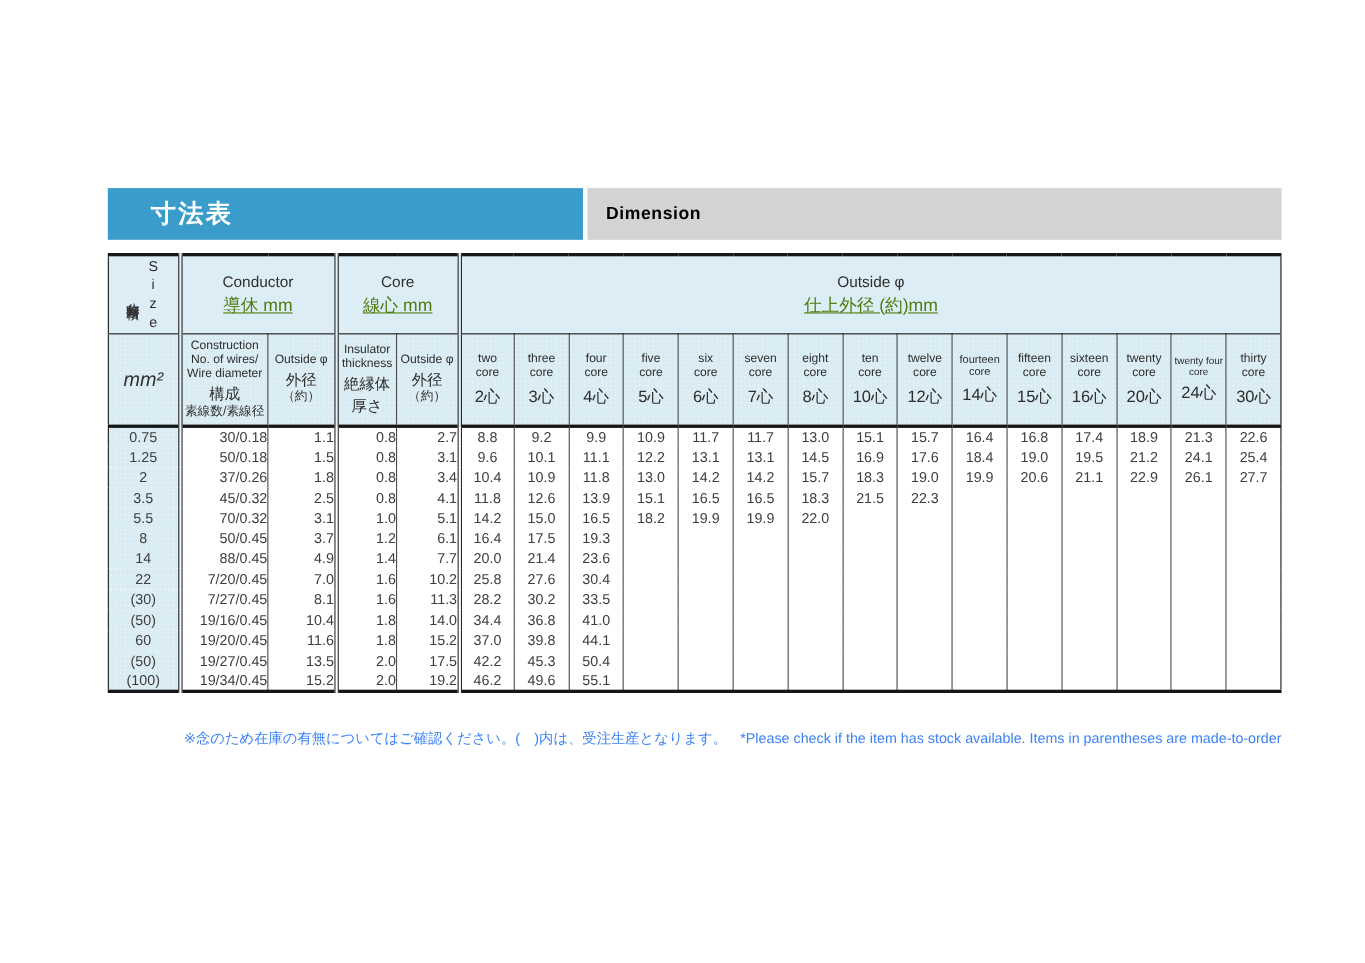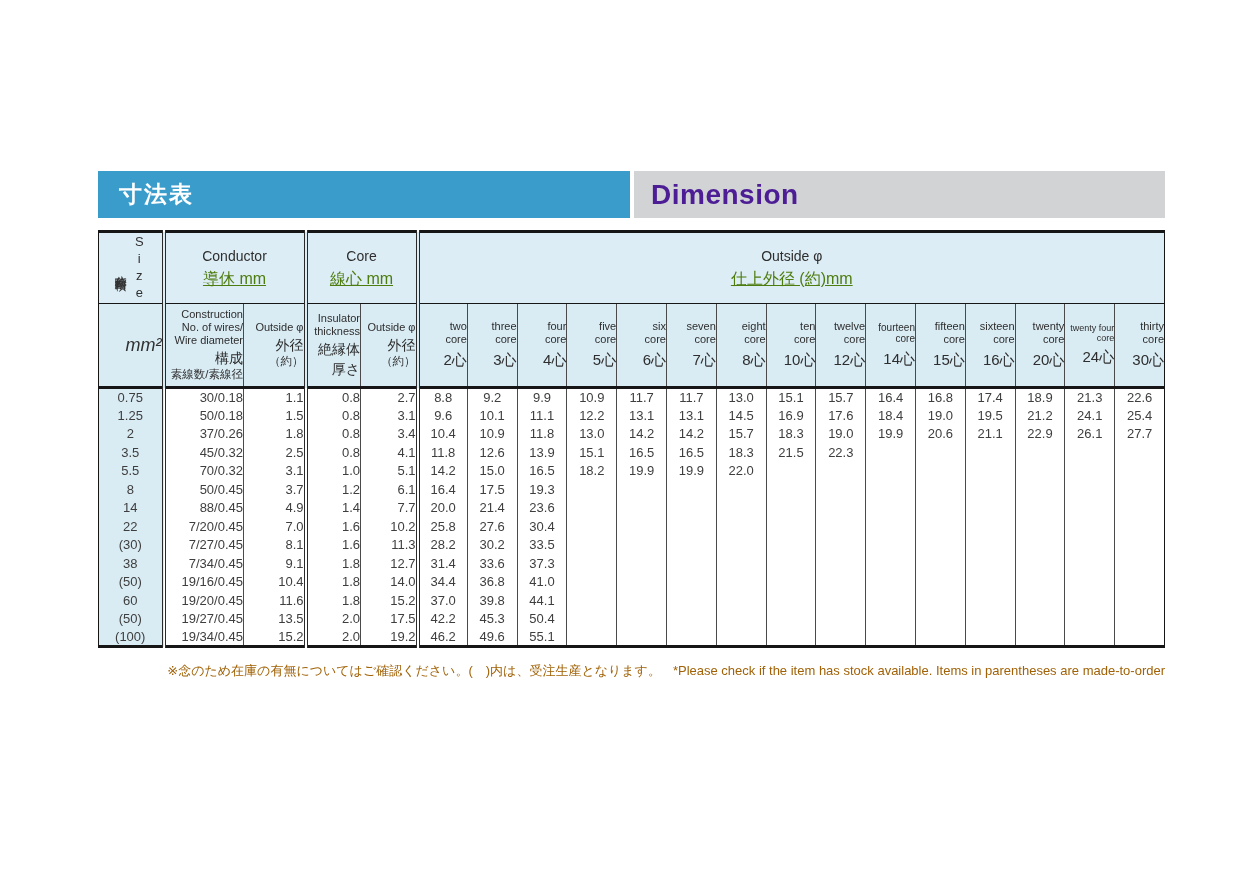--- a/index.html
+++ b/index.html
@@ -6,29 +6,29 @@
   html,body { margin:0; padding:0; background:#ffffff; }
   body {
     width:1241px; height:875px; position:relative;
     font-family:"Liberation Sans","DejaVu Sans",sans-serif;
     color:#303030;
   }
 
   
   .banner { position:absolute; left:98px; top:171px; width:1067px; height:47px; display:flex; }
   .banner-left {
-    width:532px; height:100%; background:#3A9CCB; color:#ffffff;
-    display:flex; align-items:center; padding-left:21px;
+    width:432px; height:100%; background:#3A9CCB; color:#ffffff;
+    display:flex; align-items:center; padding-left:39px;
     font-size:23px; font-weight:bold; letter-spacing:2px;
   }
   .banner-gap { width:4px; height:100%; background:#ffffff; }
   .banner-right {
-    flex:1; height:100%; background:#D2D3D4; color:#4c1d95;
+    flex:1; height:100%; background:#D2D3D4; color:#000000;
     display:flex; align-items:center; padding-left:17px;
-    font-size:28px; font-weight:bold; letter-spacing:0.5px;
+    font-size:16px; font-weight:bold; letter-spacing:0.5px;
   }
 
   
   table.dim {
     position:absolute; left:98px; top:230px; width:1067px;
     border-collapse:collapse; table-layout:fixed;
     border-top:3px solid #161616; border-bottom:3px solid #161616;
     border-left:1px solid #161616; border-right:1px solid #161616;
   }
   col.c-size{width:65px;} col.c-cons{width:80px;} col.c-cod{width:62px;}
@@ -50,21 +50,21 @@
     writing-mode:vertical-rl; text-orientation:upright;
     font-size:12px; letter-spacing:1px; line-height:1;
   }
   .size-vert .en-v {
     writing-mode:vertical-rl; text-orientation:upright;
     font-size:13px; letter-spacing:2px; line-height:1;
   }
 
   
   tr.h2 th {
-    height:84px; border-bottom:3px solid #161616; vertical-align:middle; text-align:right;
+    height:84px; border-bottom:3px solid #161616; vertical-align:middle; text-align:center;
     background-color:#D9EBF3;
     background-image:radial-gradient(#ffffff 22%, rgba(255,255,255,0) 24%);
     background-size:4px 4px;
     margin-left:16px;
   }
   .sub .en { font-size:11px; line-height:1.18; white-space:pre-line; color:#2e2e2e; }
   .sub .jp { font-size:14px; line-height:1.3; margin-top:2px; color:#2e2e2e; }
   .sub .jp-sm { font-size:11.5px; line-height:1.25; color:#2e2e2e; }
   .mm2 { font-size:18px;font-style:italic; }
   .core-head .en { font-size:11px; line-height:1.15; white-space:pre-line; color:#2e2e2e; }
@@ -81,21 +81,21 @@
     background-size:4px 4px;
     margin-top:24px;
   }
   td.construction { text-align:right; padding-right:0; }
   td.num  { text-align:right; padding-right:0; }
   td.core-val { text-align:center; }
 
   
   .footnote {
     position:absolute; left:98px; top:662px; width:1067px;
-    text-align:right; font-size:13px; color:#a16207; white-space:nowrap;
+    text-align:right; font-size:13px; color:#3b82f6; white-space:nowrap;
   }
   .footnote .jp { margin-right:12px; }
 </style>
 </head>
 <body>
 
 <div class="banner">
   <div class="banner-left">寸法表</div>
   <div class="banner-gap"></div>
   <div class="banner-right">Dimension</div>
@@ -442,42 +442,20 @@
         <td class="core-val sep-single"></td>
         <td class="core-val sep-single"></td>
         <td class="core-val sep-single"></td>
         <td class="core-val sep-single"></td>
         <td class="core-val sep-single"></td>
         <td class="core-val sep-single"></td>
         <td class="core-val sep-single"></td>
         <td class="core-val sep-single"></td>
       </tr>
       <tr>
-        <td class="size">38</td>
-        <td class="construction sep-double">7/34/0.45</td>
-        <td class="num sep-single">9.1</td>
-        <td class="num sep-double">1.8</td>
-        <td class="num sep-single">12.7</td>
-        <td class="core-val sep-double">31.4</td>
-        <td class="core-val sep-single">33.6</td>
-        <td class="core-val sep-single">37.3</td>
-        <td class="core-val sep-single"></td>
-        <td class="core-val sep-single"></td>
-        <td class="core-val sep-single"></td>
-        <td class="core-val sep-single"></td>
-        <td class="core-val sep-single"></td>
-        <td class="core-val sep-single"></td>
-        <td class="core-val sep-single"></td>
-        <td class="core-val sep-single"></td>
-        <td class="core-val sep-single"></td>
-        <td class="core-val sep-single"></td>
-        <td class="core-val sep-single"></td>
-        <td class="core-val sep-single"></td>
-      </tr>
-      <tr>
         <td class="size">(50)</td>
         <td class="construction sep-double">19/16/0.45</td>
         <td class="num sep-single">10.4</td>
         <td class="num sep-double">1.8</td>
         <td class="num sep-single">14.0</td>
         <td class="core-val sep-double">34.4</td>
         <td class="core-val sep-single">36.8</td>
         <td class="core-val sep-single">41.0</td>
         <td class="core-val sep-single"></td>
         <td class="core-val sep-single"></td>

